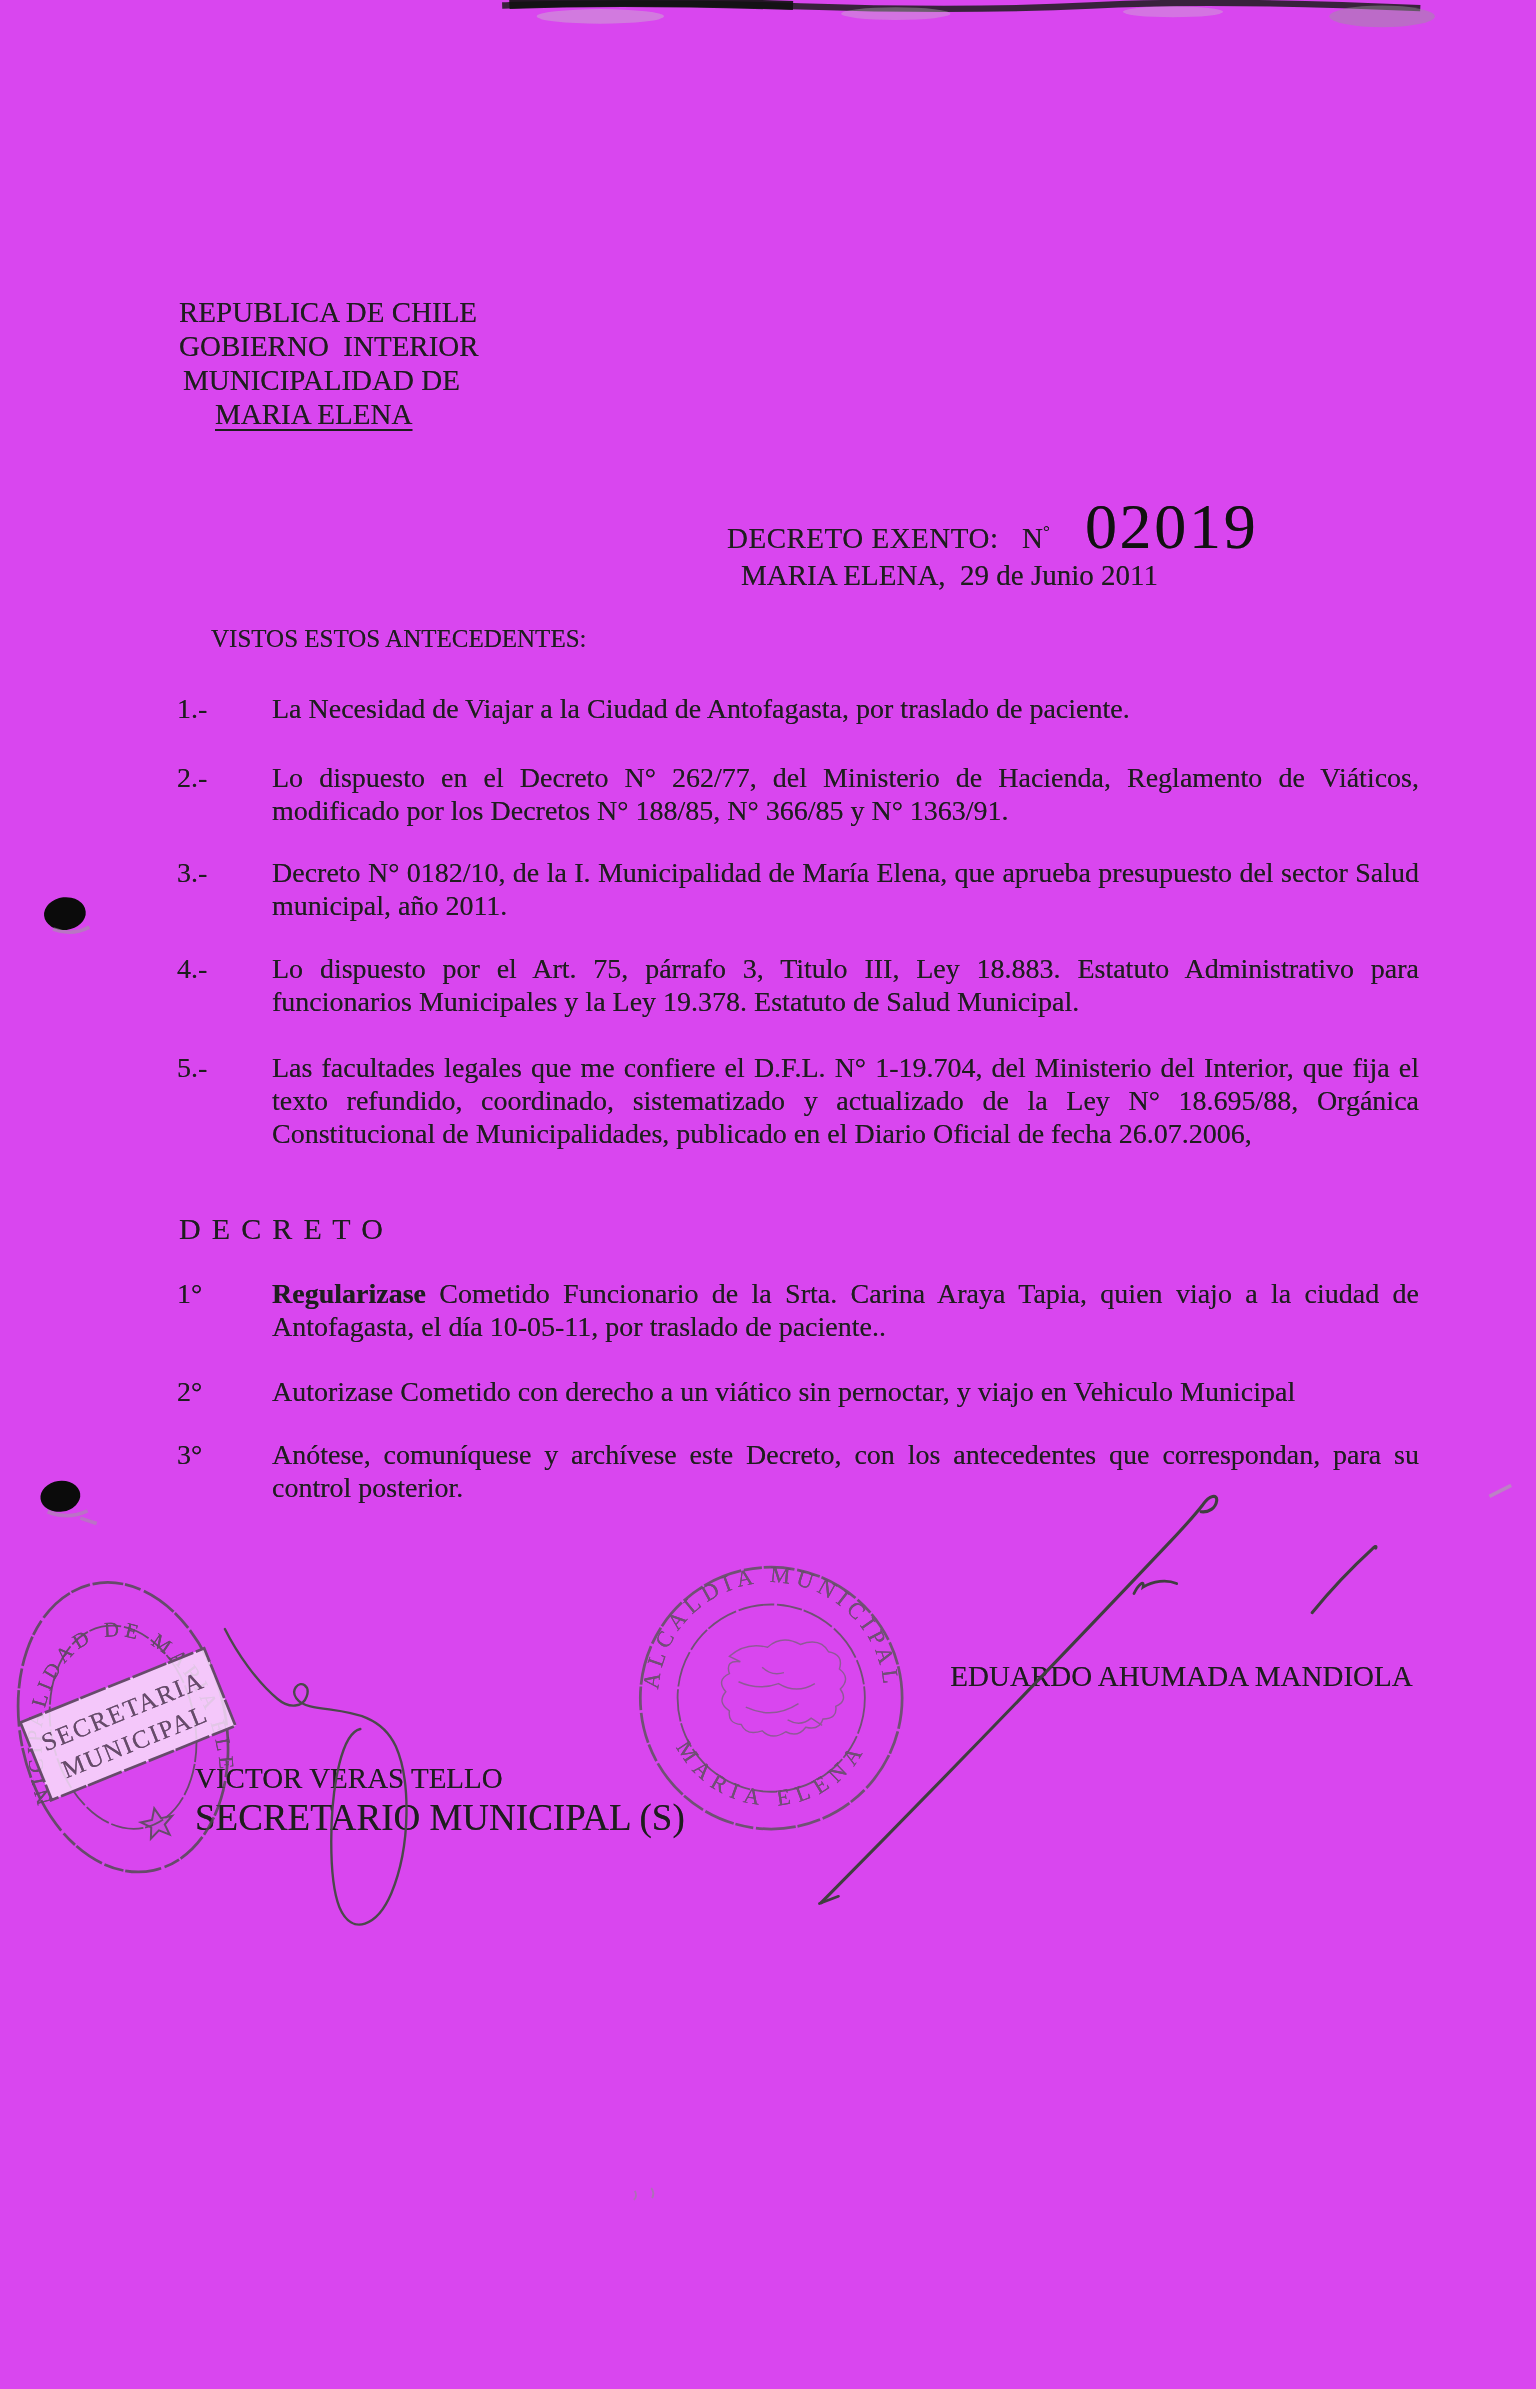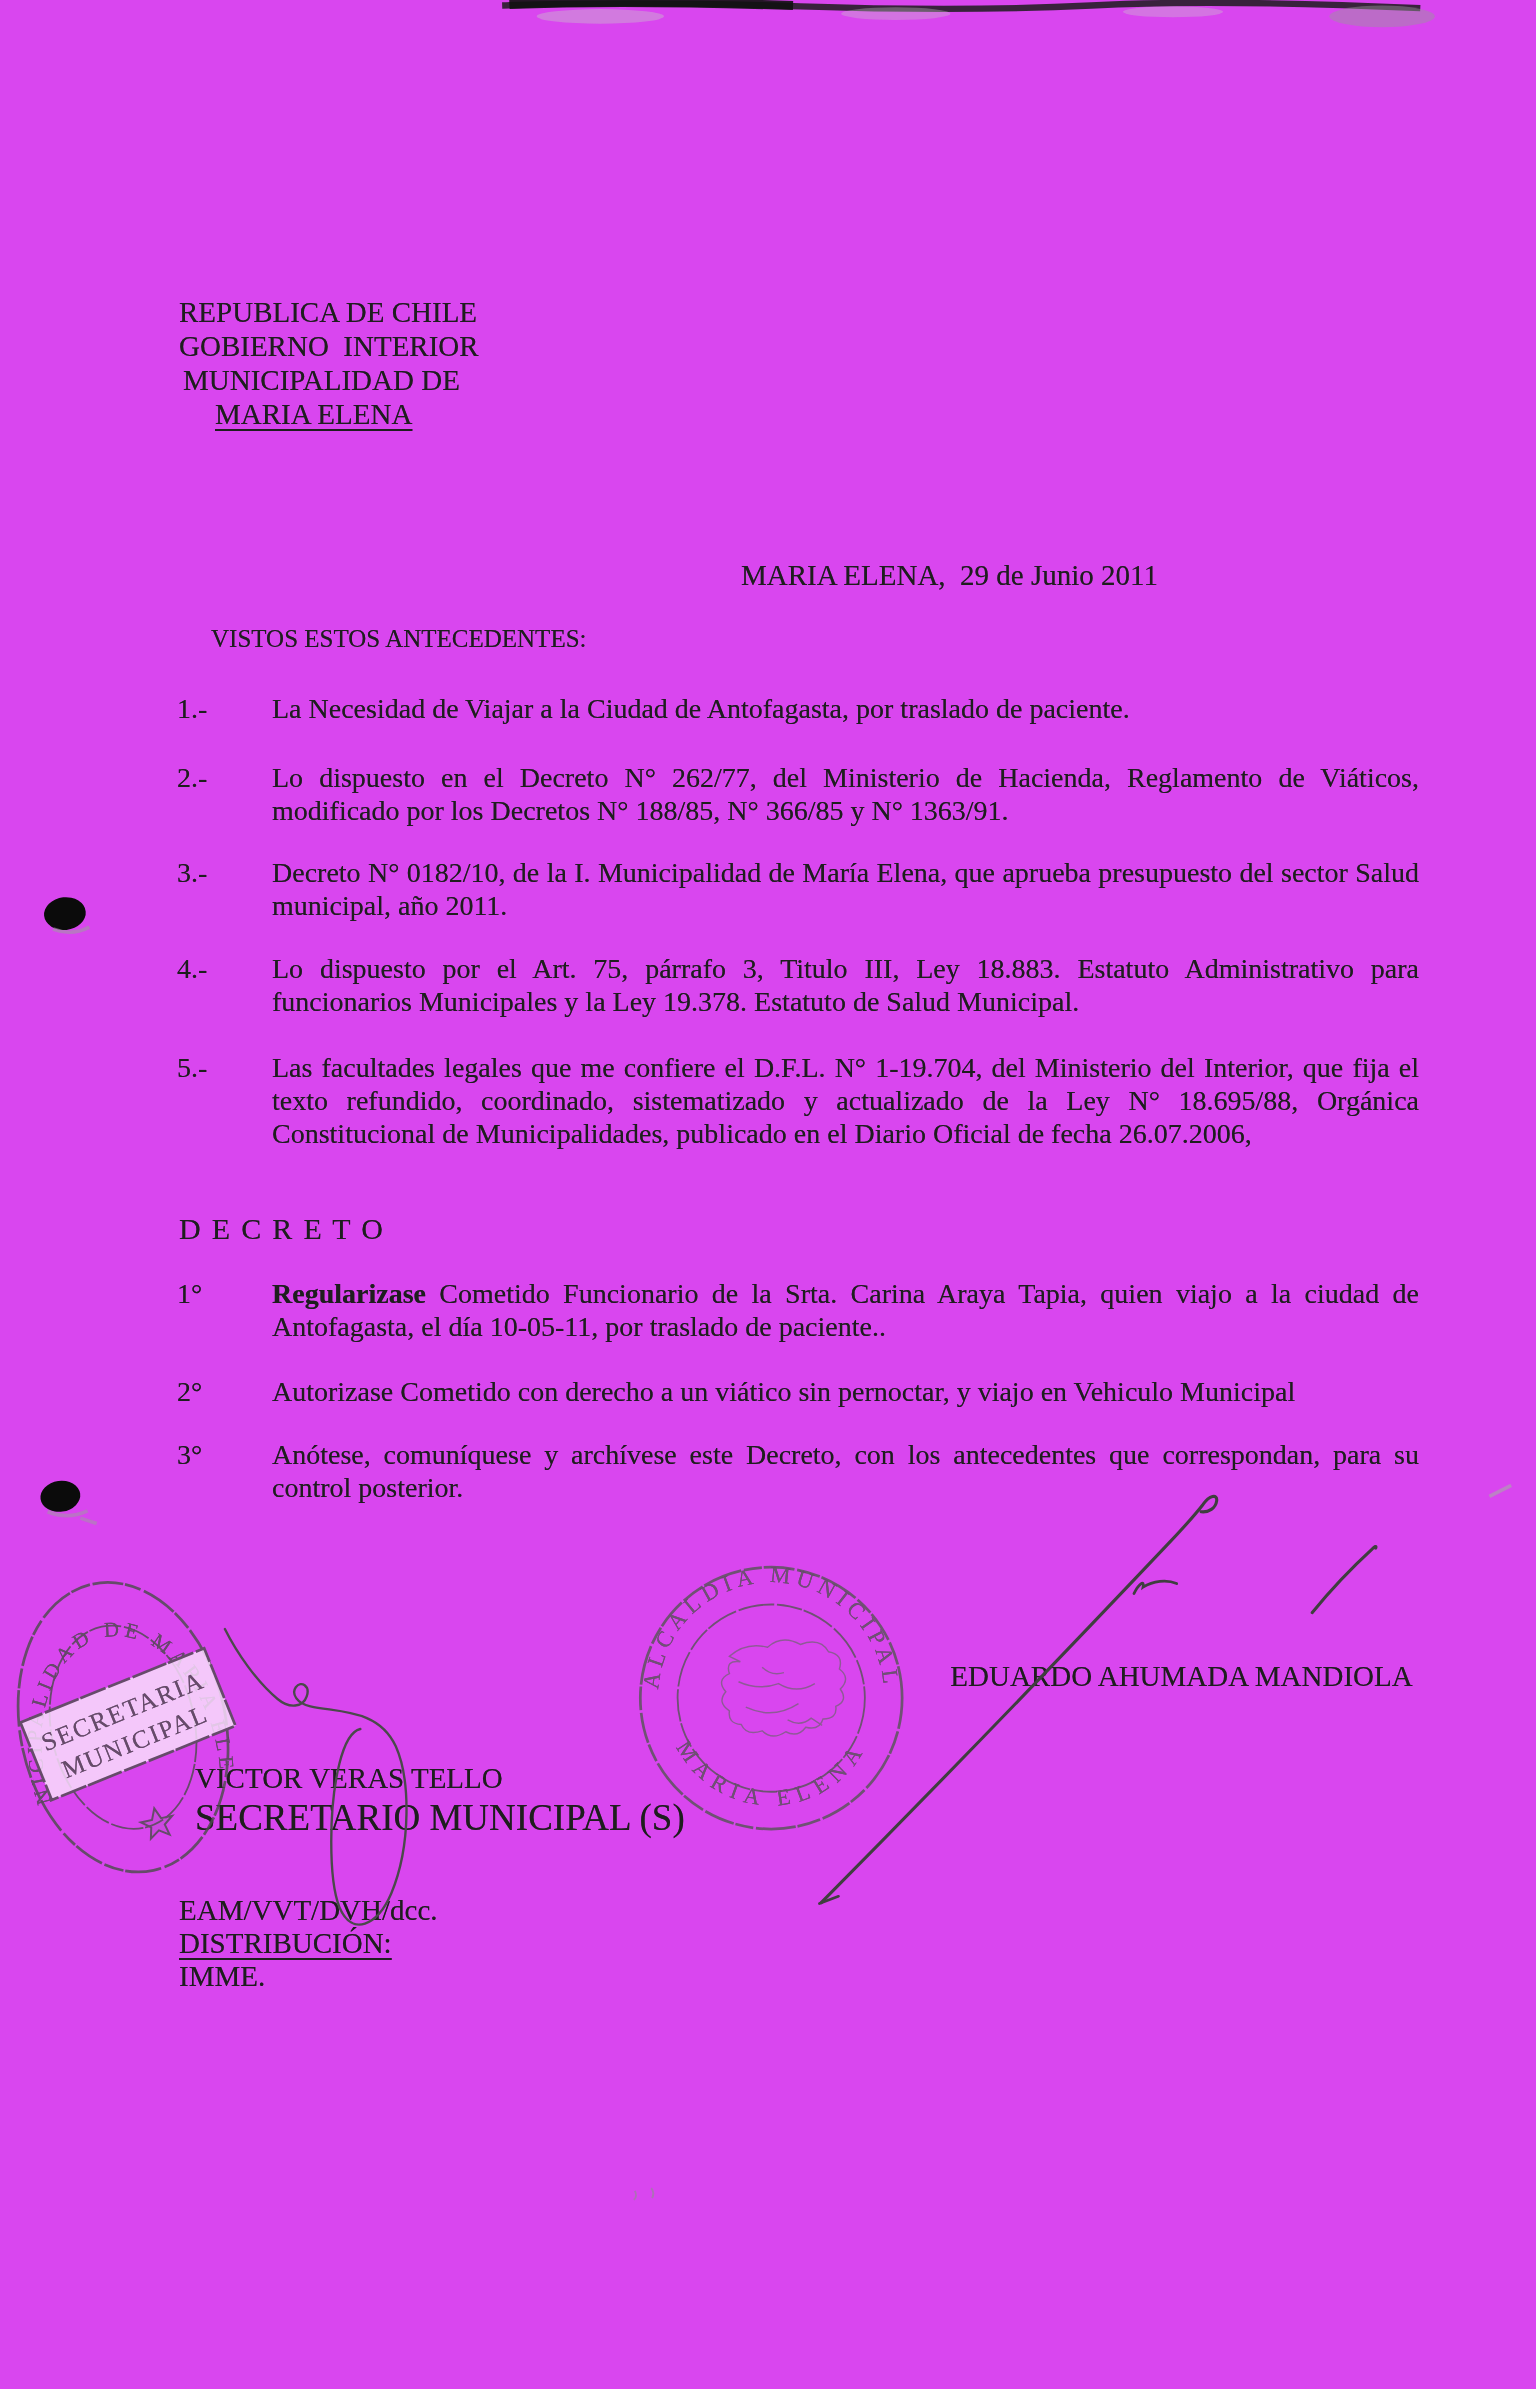--- a/index.html
+++ b/index.html
@@ -38,20 +38,25 @@
 
 <div class="page scan-soft">
 
   <div class="abs" style="left:179px;top:295px;">
     <div class="hdr pre">REPUBLICA DE CHILE</div>
     <div class="hdr pre">GOBIERNO  INTERIOR</div>
     <div class="hdr pre" style="margin-left:4px;">MUNICIPALIDAD DE</div>
     <div class="hdr pre hdr-underline" style="margin-left:36px;">MARIA ELENA</div>
   </div>
 
+  <div class="abs decree-row" style="left:727px;top:490px;">
+    <span class="decree-label">DECRETO EXENTO:</span>
+    <span class="decree-no"><span>N</span><sup>°</sup></span>
+    <span class="decree-number">02019</span>
+  </div>
 
   <div class="abs pre" style="left:725px;top:559px;font-size:29px;margin-left:16px;">MARIA ELENA,  29 de Junio 2011</div>
 
   <div class="abs" style="left:179px;top:625px;font-size:25px;margin-left:32px;">VISTOS ESTOS ANTECEDENTES:</div>
 
   <div class="item" style="top:692px;">
     <span class="num">1.-</span>
     <div class="txt">La Necesidad de Viajar a la Ciudad de Antofagasta, por traslado de paciente.</div>
   </div>
   <div class="item" style="top:761px;">
@@ -86,25 +91,20 @@
     <div class="txt">Anótese, comuníquese y archívese este Decreto, con los antecedentes que correspondan, para su control posterior.</div>
   </div>
 
   <div class="abs sig-name" style="left:936px;top:1659px;width:491px;">
     <div>EDUARDO AHUMADA MANDIOLA</div>
   </div>
 
   <div class="abs" style="left:195px;top:1762px;font-size:29px;">VICTOR VERAS TELLO</div>
   <div class="abs" style="left:195px;top:1796px;font-size:37px;">SECRETARIO MUNICIPAL (S)</div>
 
-  <div class="abs body-txt" style="left:179px;top:1894px;font-size:29px;line-height:33px;">
-    <div>EAM/VVT/DVH/dcc.</div>
-    <div class="underline">DISTRIBUCIÓN:</div>
-    <div>IMME.</div>
-  </div>
 
   <svg class="overlay" width="1537" height="2389" viewBox="0 0 1690 2628">
 
     <g>
       <path d="M552 6 Q 700 1 880 7 T 1200 6 T 1562 9" stroke="#1c1c1c" stroke-width="7" fill="none" opacity="0.85"></path>
       <path d="M560 5 Q 680 0 872 6" stroke="#111" stroke-width="10" fill="none" opacity="0.9"></path>
       <ellipse cx="1520" cy="18" rx="58" ry="12" fill="#9a9a9a" opacity="0.45"></ellipse>
       <ellipse cx="660" cy="18" rx="70" ry="8" fill="#c8c8c8" opacity="0.4"></ellipse>
       <ellipse cx="985" cy="15" rx="60" ry="7" fill="#c8c8c8" opacity="0.35"></ellipse>
       <ellipse cx="1290" cy="13" rx="55" ry="6" fill="#cccccc" opacity="0.35"></ellipse>

